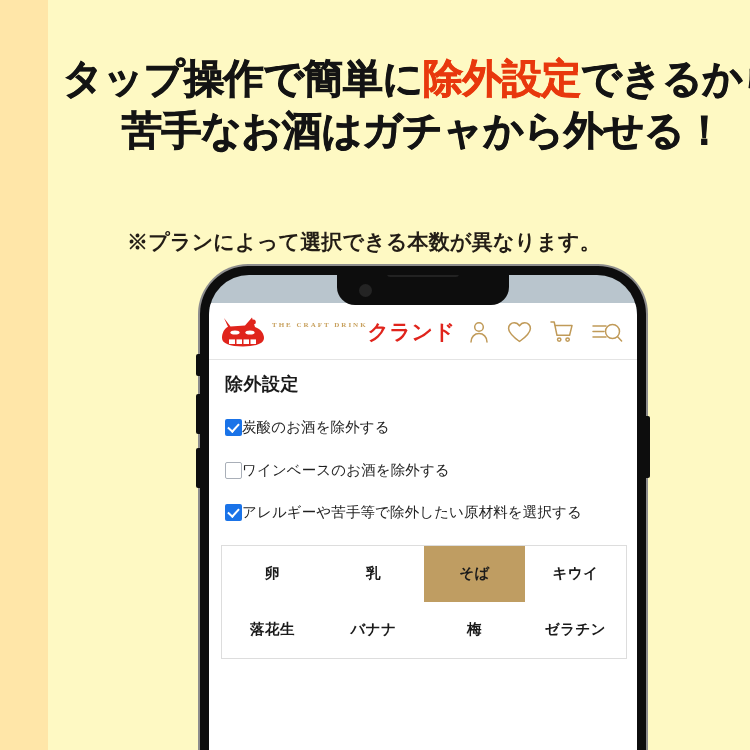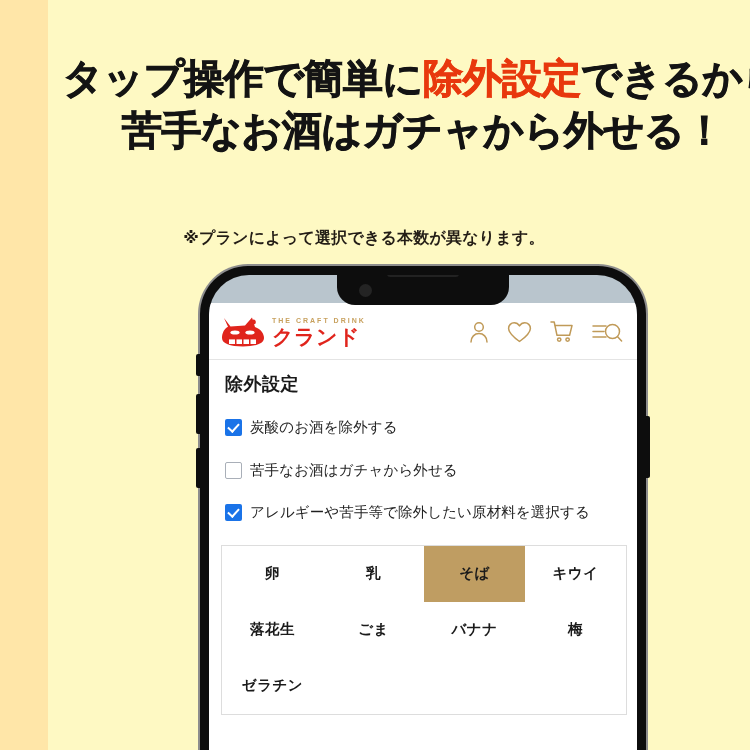--- a/index.html
+++ b/index.html
@@ -31,24 +31,25 @@
     -webkit-text-stroke: 0.8px #141414;
   }
   .headline .ln { display: block; white-space: nowrap; }
   .headline .hi { color: #e8380d; -webkit-text-stroke: 0.8px #e8380d; }
 
   .subnote {
     position: absolute;
     left: 0; top: 228px;
     width: 632px;
     text-align: center;
-    font-size: 16px;
+    font-size: 21px;
     font-weight: 700;
     color: #231d16;
     letter-spacing: 0.2px;
+    font-family: Liberation Mono, monospace;
   }
 
   
   .phone {
     position: absolute;
     left: 152px; top: 266px;
     width: 446px; height: 500px;
     background: #0d0d0d;
     border-radius: 48px 48px 0 0;
     box-shadow: 0 0 0 2px #8d8d8d;
@@ -98,41 +99,41 @@
   }
 
   
   .app-header {
     display: flex; align-items: center; justify-content: space-between;
     padding: 10px 14px 8px 12px;
     height: 56px;
   }
   .brand { display: flex; align-items: center; gap: 7px; }
   .brand-mark { width: 44px; height: 30px; flex: none; }
-  .brand-text { display: flex; flex-direction: column; justify-content: center; }
+  .brand-text { display: flex; flex-direction: row; justify-content: center; font-family: Liberation Serif, serif; }
   .brand-tag {
     font-size: 7px; font-weight: 700; letter-spacing: 2.0px;
     color: #c8a15e; line-height: 1.1; margin-bottom: 1px;
   }
   .brand-name {
     font-size: 21px; font-weight: 900; color: #e0241c;
     line-height: 1; letter-spacing: 0.5px;
   }
   .hdr-icons { display: flex; align-items: center; gap: 17px; }
   .hdr-icons svg { display: block; }
 
   
   .divider { height: 1px; background: #e4e4e4; margin: 0 0 0 0; }
   .settings { padding: 12px 14px 0 16px; }
   .sec-title {
     font-size: 18px; font-weight: 700; color: #1a1a1a;
     letter-spacing: 0.5px; margin-bottom: 21px;
   }
   .cb-row {
-    display: flex; align-items: flex-start; gap: 8px;
+    display: flex; align-items: flex-start; 
     margin-bottom: 22px;
   }
   .cb {
     width: 17px; height: 17px; flex: none; margin-top: 2px;
     border-radius: 2px; position: relative;
   }
   .cb.on { background: #1a73e8; }
   .cb.off { background: #fff; border: 1.5px solid #a9afb8; }
   .cb.on::after {
     content: ""; position: absolute;
@@ -237,37 +238,36 @@
         <div class="settings">
           <div class="sec-title">除外設定</div>
 
           <div class="cb-row">
             <div class="cb on"></div>
             <div class="cb-label">炭酸のお酒を除外する</div>
           </div>
 
           <div class="cb-row">
             <div class="cb off"></div>
-            <div class="cb-label">苦手なお酒はガチャから外せる</div>
+            <div class="cb-label">ワインベースのお酒を除外する</div>
           </div>
 
           <div class="cb-row">
             <div class="cb on"></div>
             <div class="cb-label">アレルギーや苦手等で除外したい原材料を選択する</div>
           </div>
         </div>
 
         <div class="grid-wrap">
           <div class="grid" id="allergen-grid">
               <div class="cell">卵</div>
               <div class="cell">乳</div>
               <div class="cell sel">そば</div>
               <div class="cell">キウイ</div>
               <div class="cell">落花生</div>
-              <div class="cell">ごま</div>
               <div class="cell">バナナ</div>
               <div class="cell">梅</div>
               <div class="cell">ゼラチン</div>
             </div>
         </div>
 
       </div>
     </div>
   </div>
 </div>

